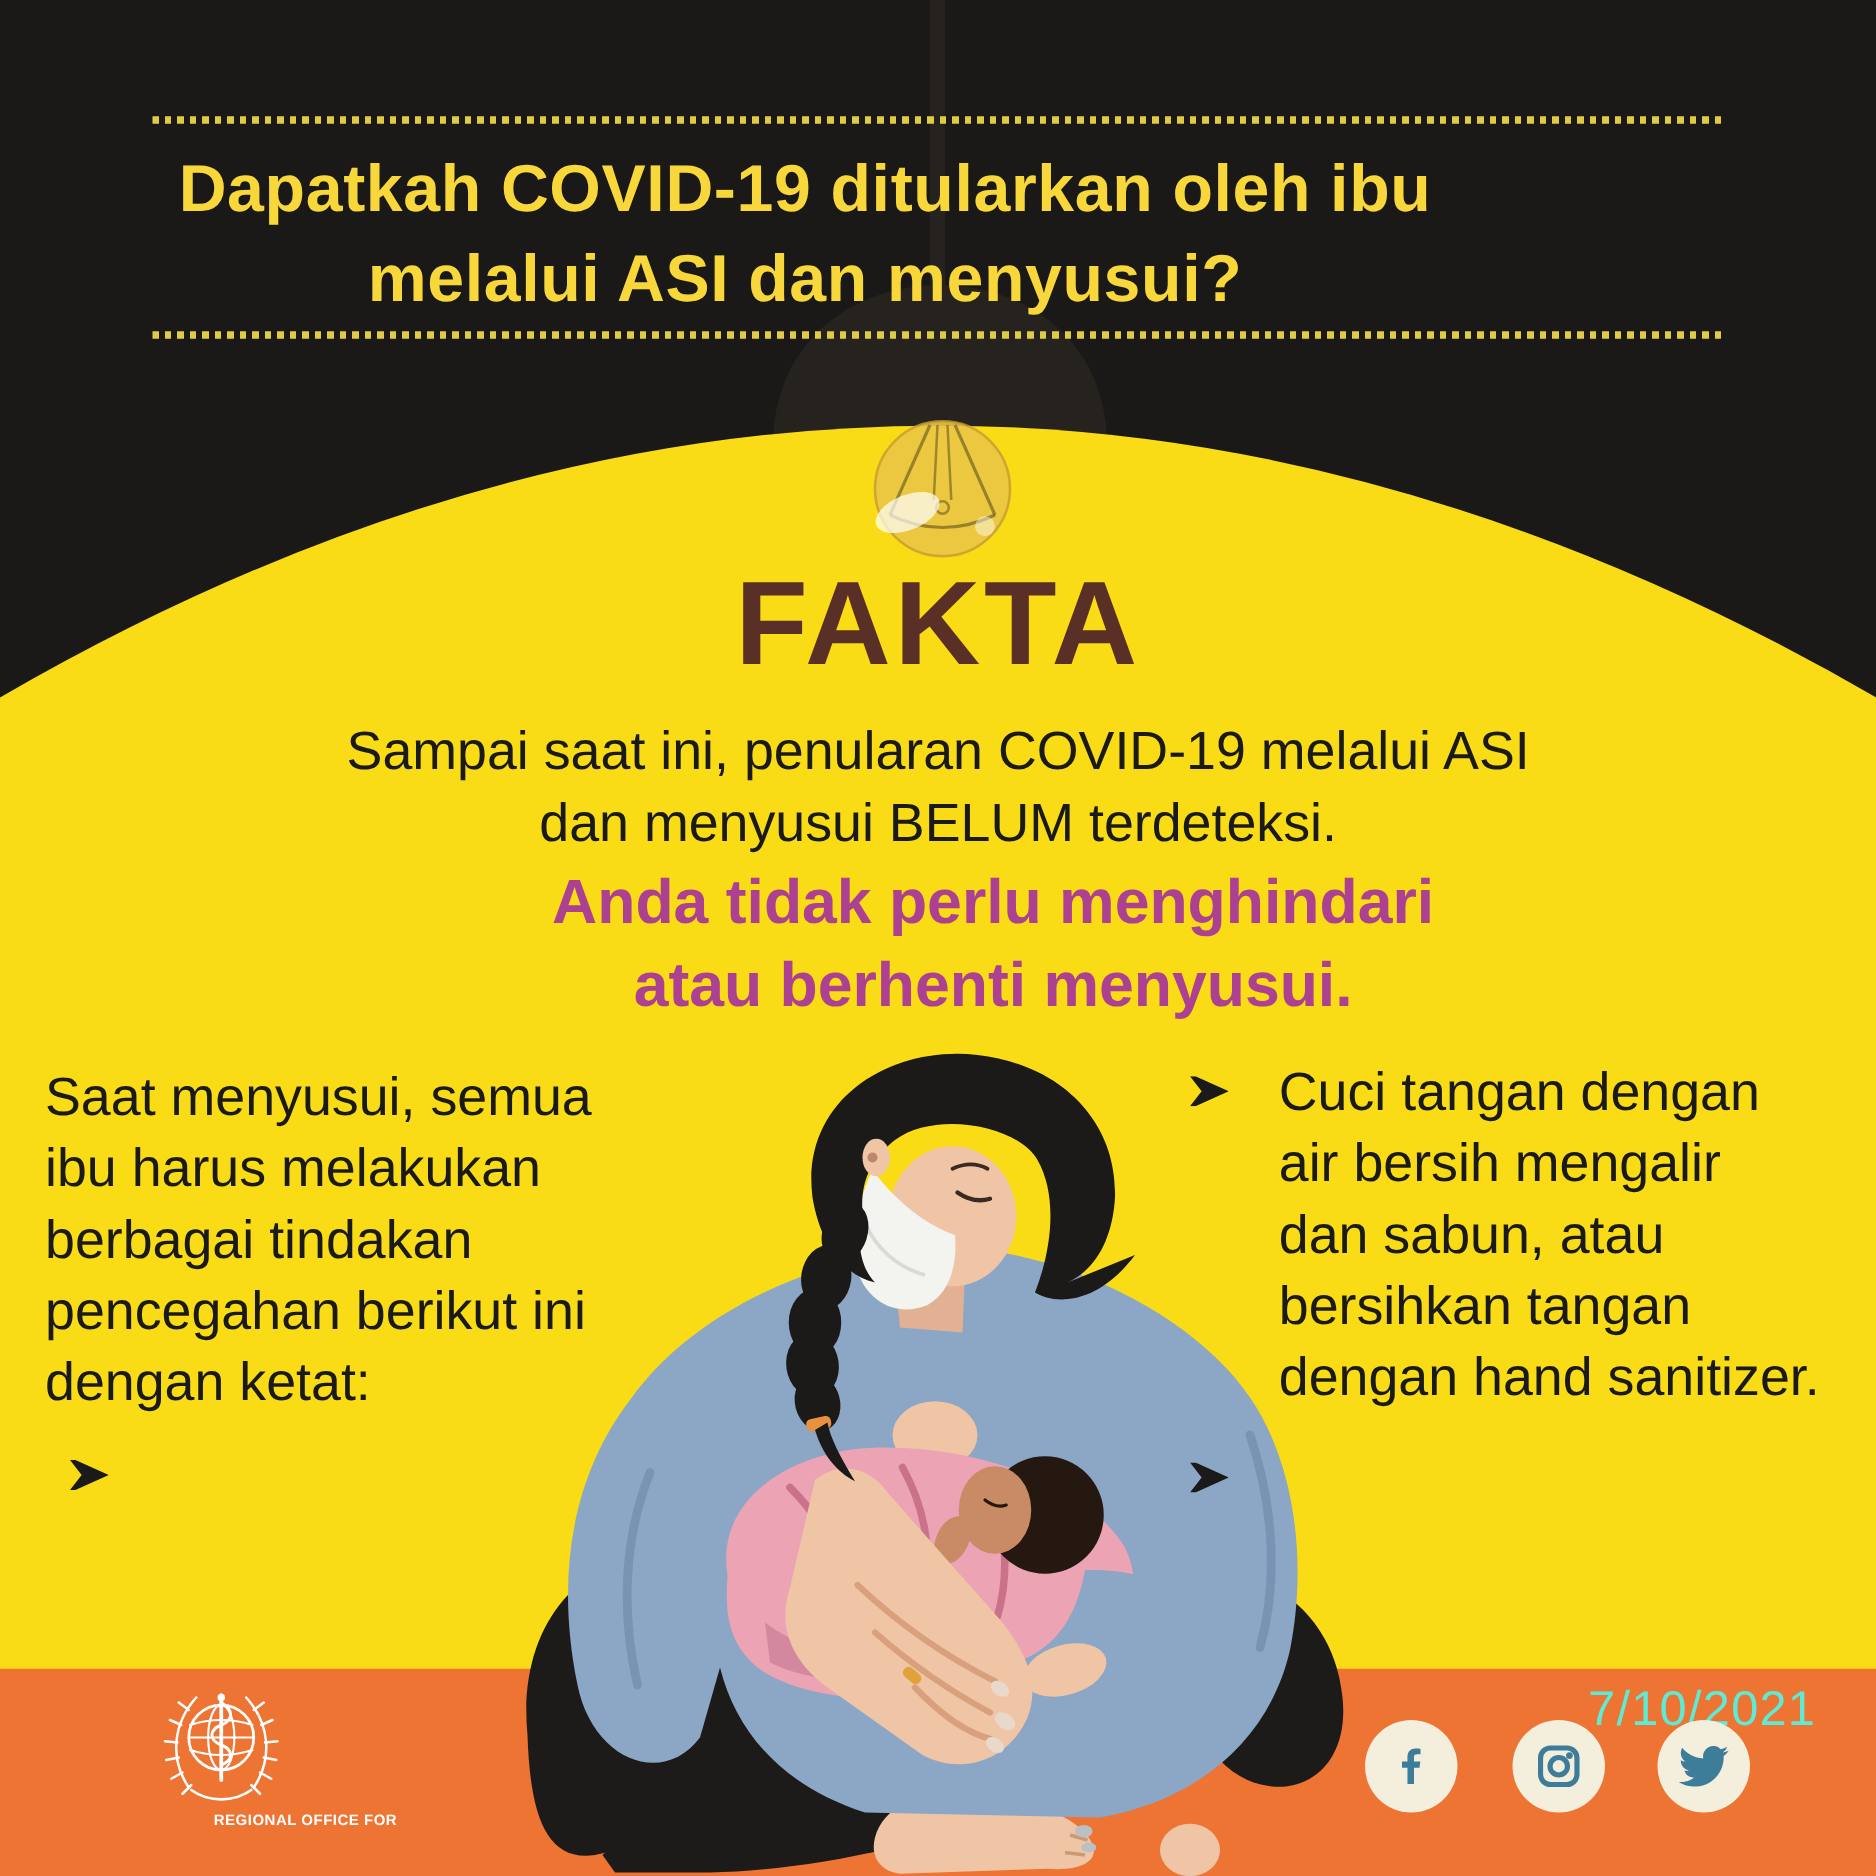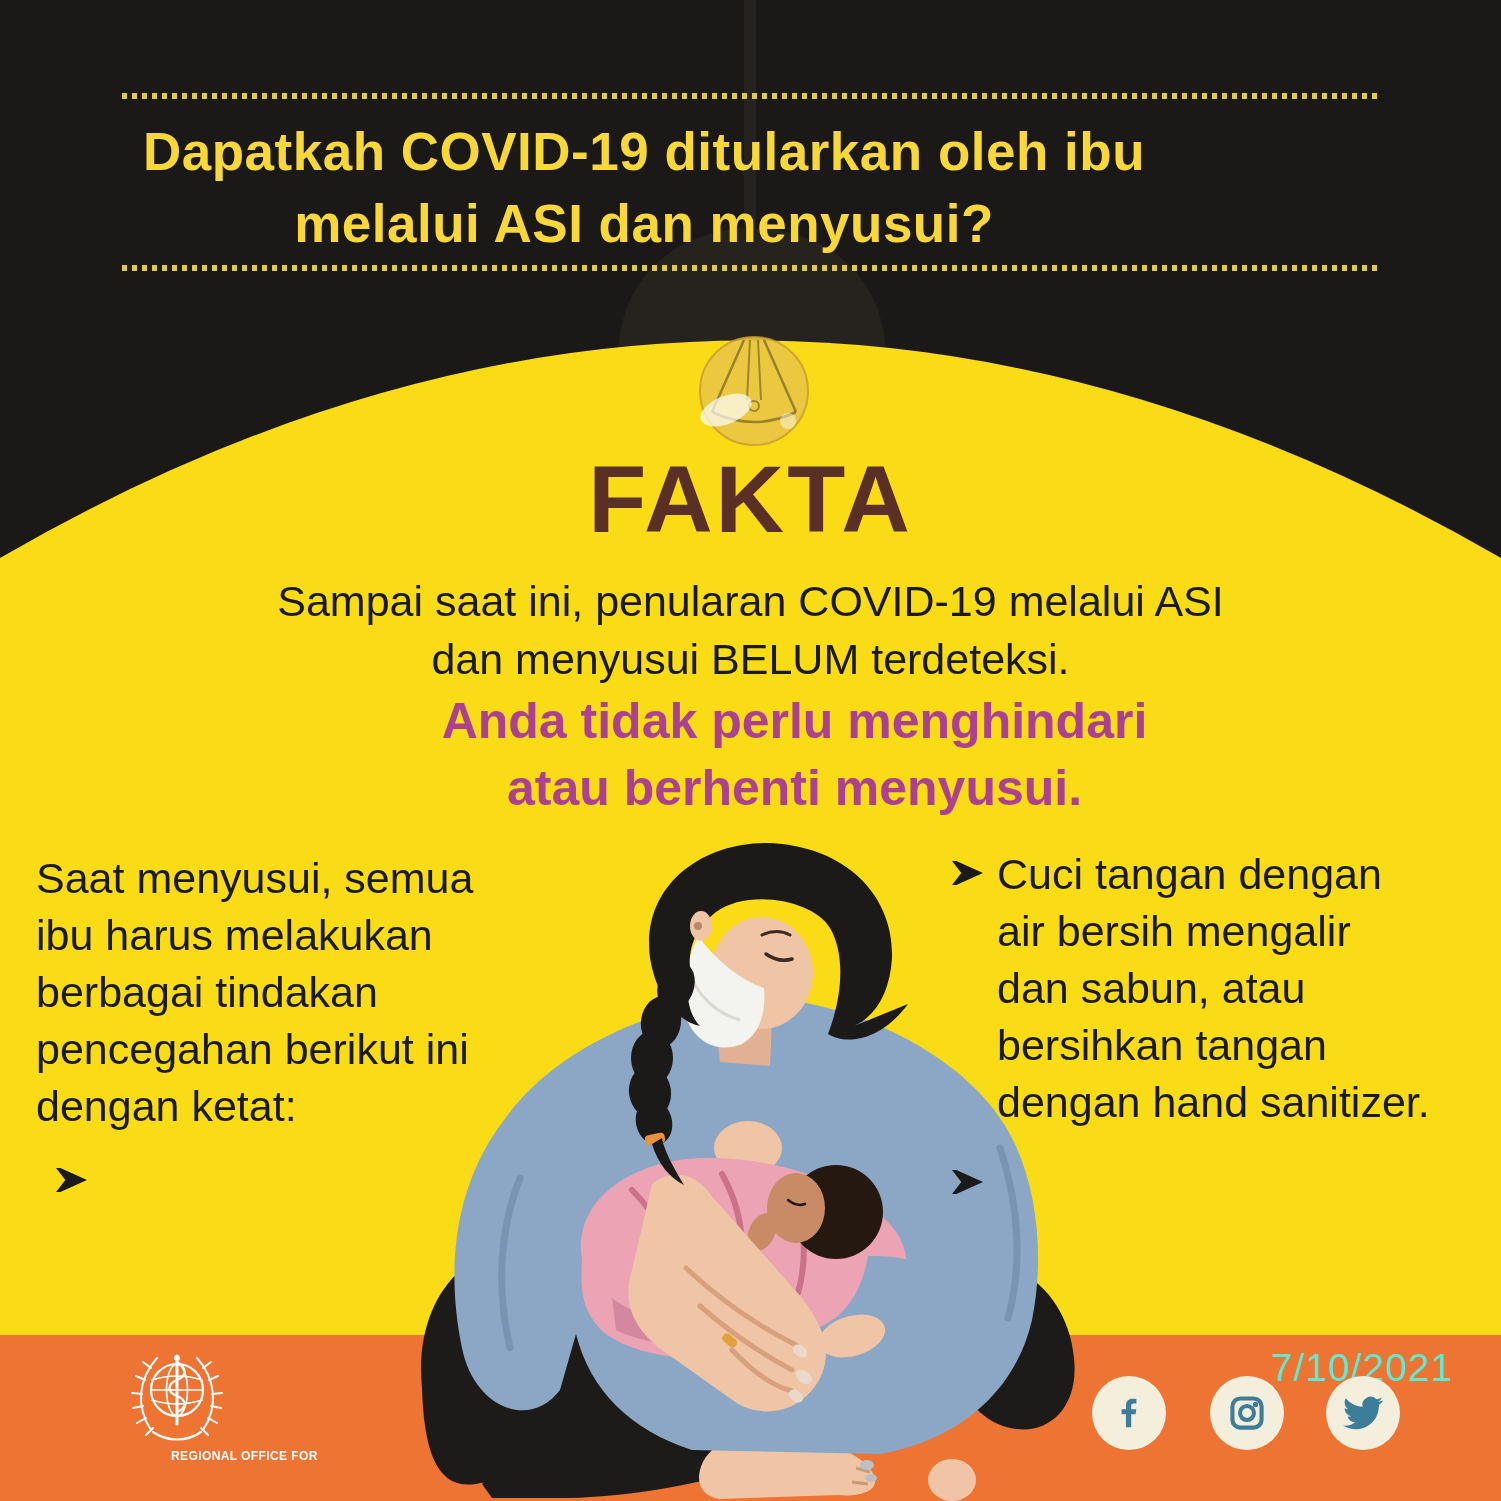--- a/index.html
+++ b/index.html
@@ -44,21 +44,21 @@
   
   .col{z-index:4; color:#1A1A1A; font-size:43px; line-height:57px;}
   .left-col{left:36px; top:850px; width:520px;}
   .right-col{left:952px; top:846px; width:520px;}
   .bullet{display:flex; align-items:flex-start;}
   .arrow{
     flex:none; width:31px; height:30px; margin-top:12px; background:#1A1A1A;
     clip-path:polygon(0% 10%,14% 10%,100% 50%,14% 90%,0% 90%,30% 50%);
   }
   .left-col .bullet{margin-top:18px; margin-left:20px; gap:26px;}
-  .right-col .bullet{gap:14px;}
+  .right-col .bullet{gap:40px;}
   .right-col .bullet + .bullet{margin-top:24px;}
 
   .date{
     right:48px; top:1346px; z-index:4;
     color:#5eead4; font-size:39px; letter-spacing:1px;
   }
 
   
   .who-text{left:281px; top:1353px; z-index:4; color:#fff;}
   .who-line{font-size:28px; font-weight:700; line-height:33px; letter-spacing:-.5px;}

